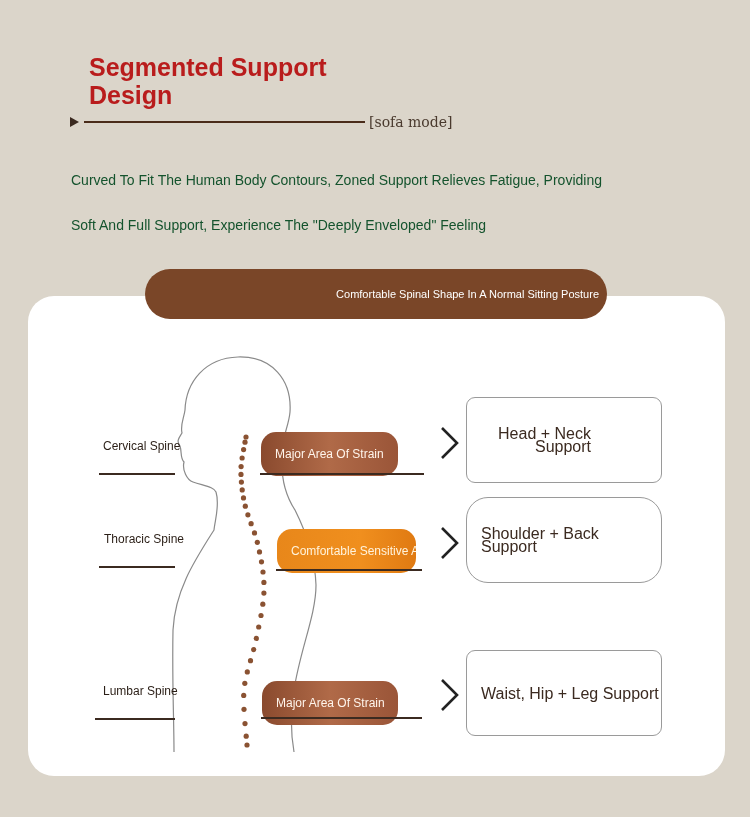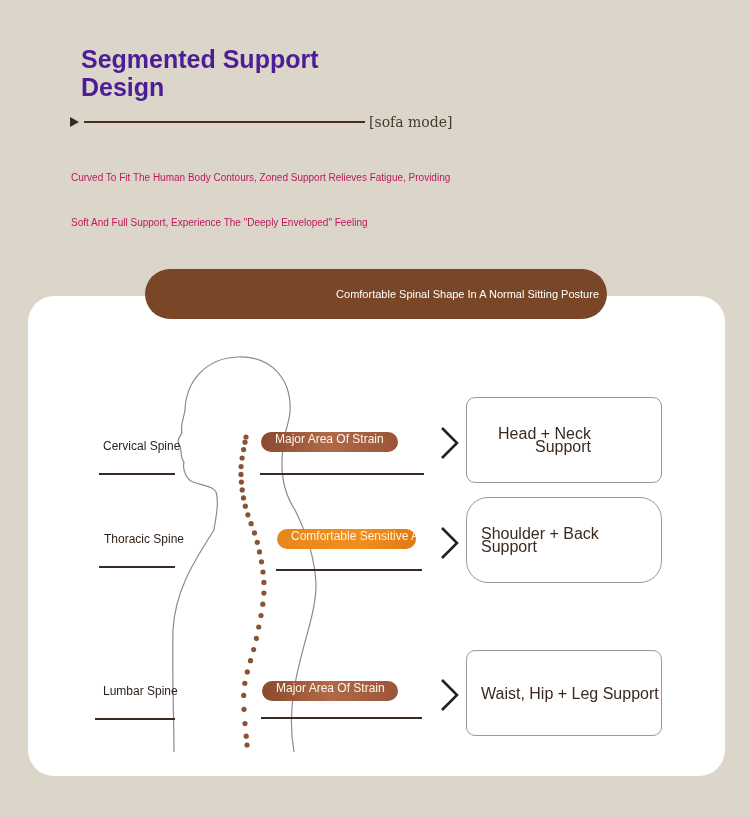--- a/index.html
+++ b/index.html
@@ -6,35 +6,35 @@
   body {
     width: 750px; height: 817px; overflow: hidden;
     background: #dbd5ca;
     font-family: "Liberation Sans", sans-serif;
     position: relative;
     color: #3b2a20;
   }
   .title {
     position: absolute; left: 73px; top: 37px;
     font-size: 25px; font-weight: bold; line-height: 28px;
-    color: #4c1d95; margin: 8px; width: 300px;
+    color: #b91c1c; margin: 16px; width: 300px;
   }
   .divider-row { position: absolute; left: 70px; top: 114px; width: 390px; height: 18px; }
   .tri {
     position: absolute; left: 0; top: 3px; width: 0; height: 0;
     border-top: 5px solid transparent; border-bottom: 5px solid transparent;
     border-left: 9px solid #3b2a20;
   }
   .dline { position: absolute; left: 14px; top: 7px; width: 281px; height: 2px; background: #4a2c1a; }
   .mode {
     position: absolute; left: 299px; top: 0px;
     font-family: "DejaVu Serif", serif; font-size: 14px; color: #4a3a2e;
   }
   .desc {
-    position: absolute; left: 71px; font-size: 10px; color: #be185d;
+    position: absolute; left: 71px; font-size: 14px; color: #14532d;
   }
   .desc1 { top: 172px; }
   .desc2 { top: 217px; }
 
   .card {
     position: absolute; left: 28px; top: 296px; width: 697px; height: 480px;
     background: #ffffff; border-radius: 26px;
   }
   .banner {
     position: absolute; left: 145px; top: 269px; width: 462px; height: 50px;
@@ -44,23 +44,23 @@
     padding-right: 8px; box-sizing: border-box;
   }
   .banner span { padding-right: 0; }
 
   .figure { position: absolute; left: 0; top: 0; width: 750px; height: 817px; z-index: 2; pointer-events: none; }
 
   .spine-label { position: absolute; font-size: 12px; color: #2a1e16; z-index: 4; }
   .label-line { position: absolute; height: 1.5px; background: #3b2a20; z-index: 4; }
 
   .pill {
-    position: absolute; height: 20px; border-radius: 15px;
+    position: absolute; height: 44px; border-radius: 15px;
     color: #fff5ec; font-size: 12px; z-index: 4;
-    display: flex; padding-left: 14px; box-sizing: border-box;
+    display: flex; align-items: center; padding-left: 14px; box-sizing: border-box;
     white-space: nowrap; overflow: hidden;
   }
   .pill.strain { background: linear-gradient(90deg, #8a4a2e 0%, #b06a48 50%, #9a5538 100%); }
   .pill.comfort { background: linear-gradient(90deg, #e8871a 0%, #f08f1e 60%, #e07a12 100%); color: #fff3dc; }
 
   .chev { position: absolute; z-index: 4; width: 22px; height: 34px; }
   .box {
     position: absolute; left: 466px; width: 196px; height: 86px;
     border: 1.5px solid #9a9a9a; border-radius: 9px; box-sizing: border-box; background: #fff;
     z-index: 4; display: flex; align-items: center; padding-left: 14px;

